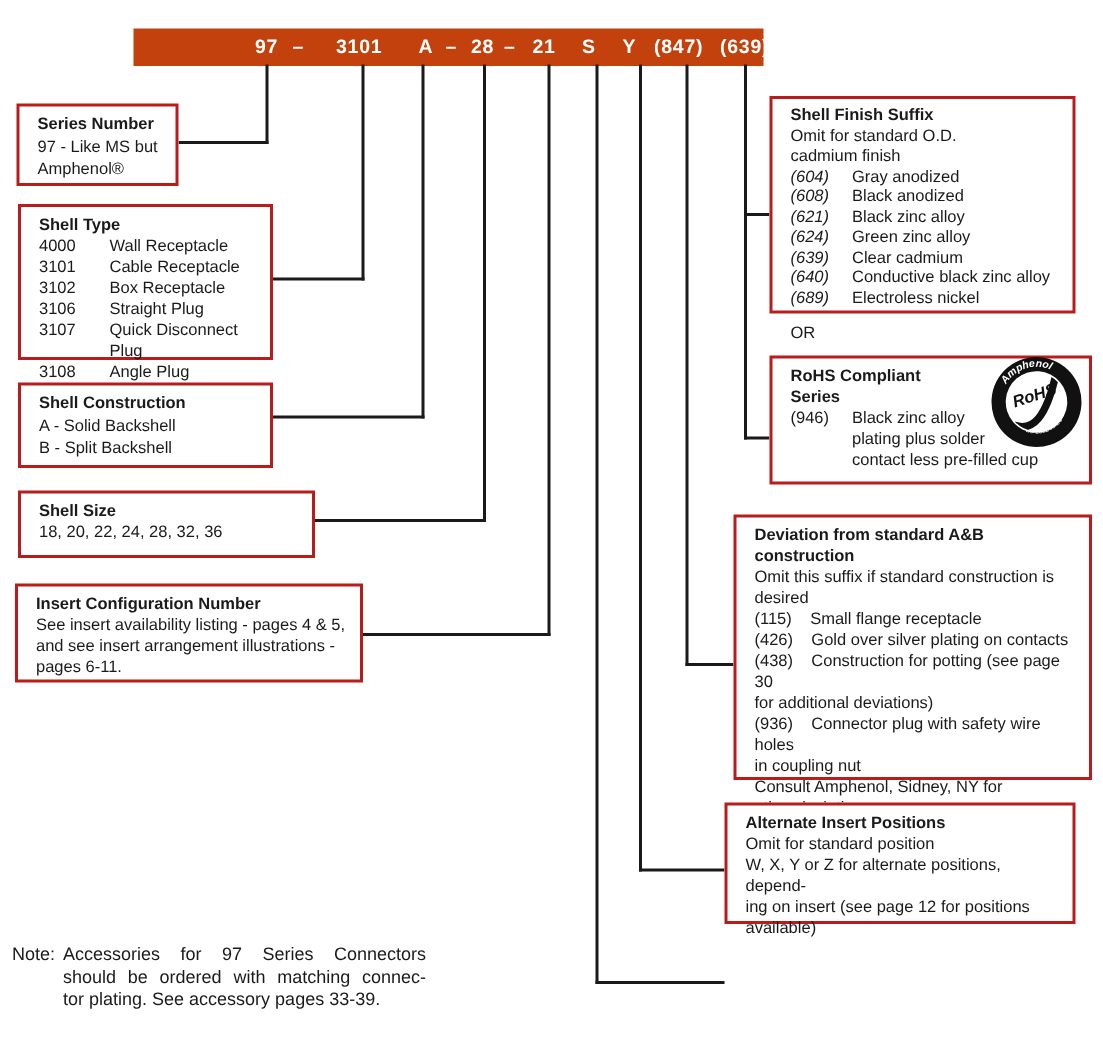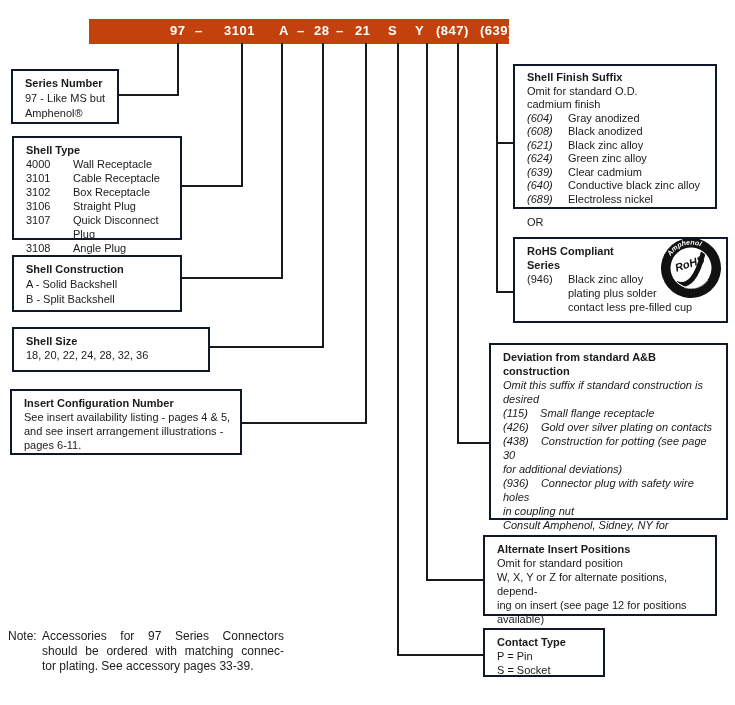--- a/index.html
+++ b/index.html
@@ -8,31 +8,31 @@
     font-family:"Liberation Sans",sans-serif;color:#1a1a1a;overflow:hidden;
   }
   .bar{
     position:absolute;left:89px;top:19px;width:420px;height:25px;background:#c2410c;
   }
   .bar span{
     position:absolute;top:4px;color:#ffffff;font-weight:bold;font-size:13px;letter-spacing:.5px;
   }
   .ln{position:absolute;background:#1a1a1a;}
   .box{
-    position:absolute;border:2px solid #0f172a;background:#ffffff;
+    position:absolute;border:2px solid #b91c1c;background:#ffffff;
     box-sizing:border-box;font-size:11px;line-height:14px;
   }
   .box .pad{padding:5px 8px 4px 12px;}
   .title{font-weight:bold;}
   .row{display:flex;}
   .row .code{flex:0 0 47px;}
   .fin .row .code{flex:0 0 41px;font-style:italic;}
   .lh15{line-height:15px;}
   .lh135{line-height:13.5px;}
-  .pre{white-space:pre-wrap;font-style:italic;}
+  .pre{white-space:pre-wrap;}
   .orlbl{position:absolute;left:527px;top:216px;font-size:11px;}
   .rohsgrid{display:flex;}
   .rohsgrid .code{flex:0 0 41px;}
   .note{
     position:absolute;left:8px;top:629px;width:276px;font-size:12px;line-height:15px;display:flex;
   }
   .note .lbl{flex:0 0 34px;}
   .note .just{text-align:justify;text-align-last:justify;}
   .logo{position:absolute;right:4px;top:-2px;}
 </style>
@@ -244,27 +244,20 @@
   <div class="box" style="left:483px;top:535px;width:234px;height:81px">
     <div class="pad">
       <div class="title">Alternate Insert Positions</div>
       <div>Omit for standard position</div>
       <div>W, X, Y or Z for alternate positions, depend-</div>
       <div>ing on insert (see page 12 for positions</div>
       <div>available)</div>
     </div>
   </div>
 
-  <div class="box" style="left:483px;top:628px;width:122px;height:49px">
-    <div class="pad">
-      <div class="title">Contact Type</div>
-      <div>P = Pin</div>
-      <div>S = Socket</div>
-    </div>
-  </div>
 
   <div class="note">
     <span class="lbl">Note:</span>
     <span style="flex:1">
       <div class="just">Accessories for 97 Series Connectors</div>
       <div class="just">should be ordered with matching connec-</div>
       <div>tor plating. See accessory pages 33-39.</div>
     </span>
   </div>
 

